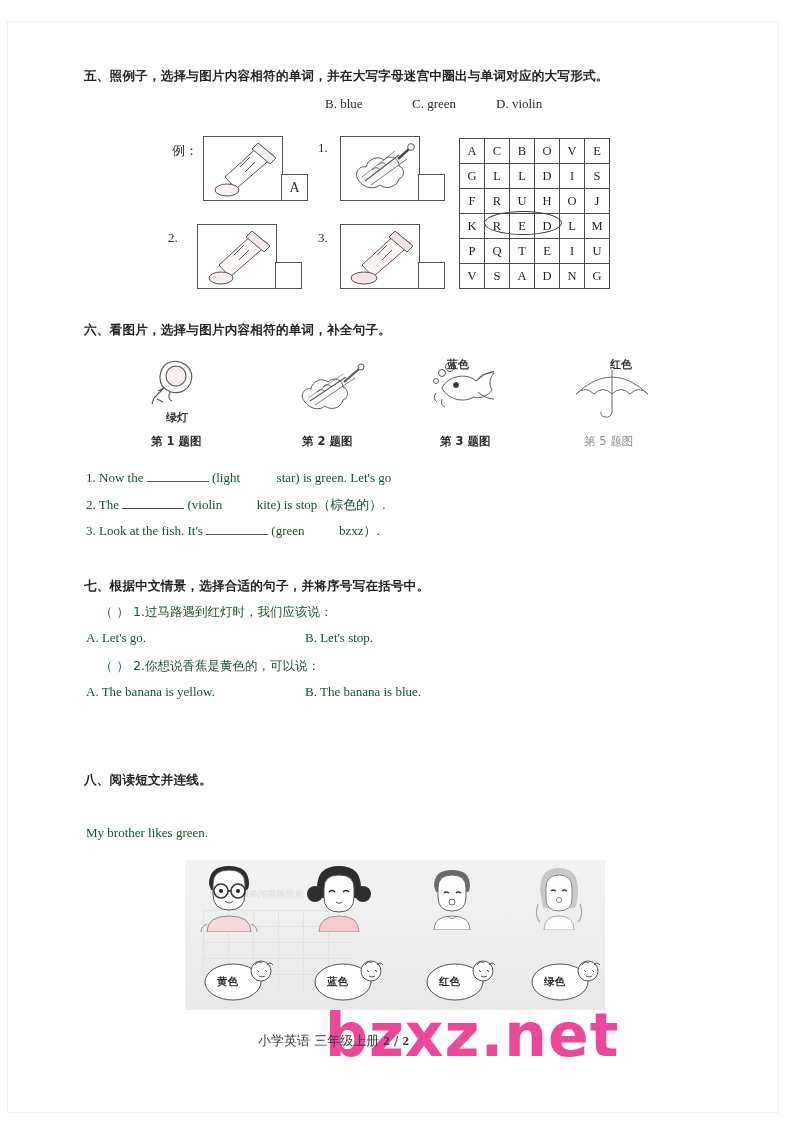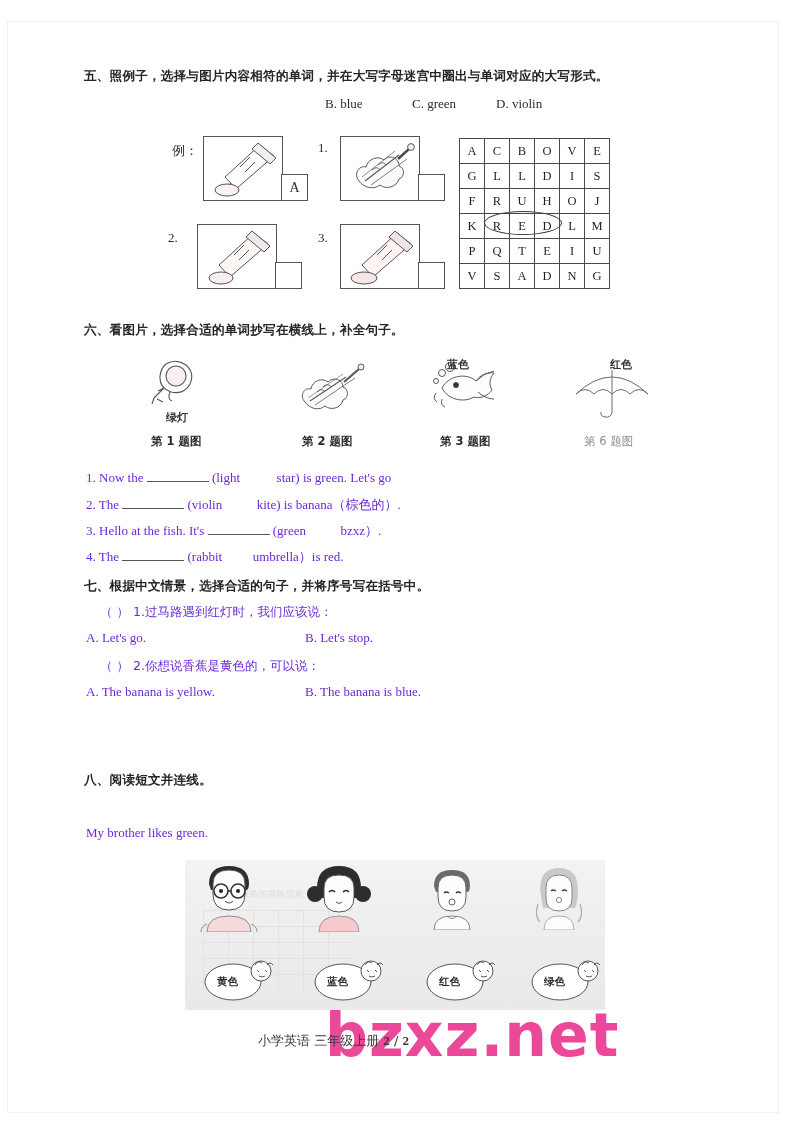--- a/index.html
+++ b/index.html
@@ -42,21 +42,21 @@
     font-weight: bold;
     font-size: 12.6px;
     letter-spacing: .2px;
     color: #252525;
     white-space: nowrap;
   }
   .txt {
     position: absolute;
     font-size: 13px;
     white-space: nowrap;
-    color: #6d28d9;
+    color: #14532d;
   }
 
   
   .opt { position: absolute; font-size: 13px; white-space: nowrap; }
   .picbox {
     position: absolute;
     border: 1px solid #555;
     background: #fff;
     overflow: hidden;
   }
@@ -305,21 +305,21 @@
       <div class="cell">U</div>
       <div class="cell">V</div>
       <div class="cell">S</div>
       <div class="cell">A</div>
       <div class="cell">D</div>
       <div class="cell">N</div>
       <div class="cell">G</div>
     </div>
   <div class="ellipse-mark" style="left:484px; top:211px; width:76px; height:22px;"></div>
 
-  <div class="sec-head" style="left:84px; top:322px;">六、看图片，选择合适的单词抄写在横线上，补全句子。</div>
+  <div class="sec-head" style="left:84px; top:322px;">六、看图片，选择与图片内容相符的单词，补全句子。</div>
 
   <div class="ill" style="left:150px; top:358px;">
     <svg width="62" height="50" viewBox="0 0 62 50">
       <g stroke="#555" stroke-width="1.1" fill="none">
         <path d="M16 6 q10 -6 20 1 q9 8 4 19 q-6 11 -19 8 q-12 -4 -11 -16 q1 -8 6 -12 z" fill="#fdfdfd"></path>
         <circle cx="26" cy="18" r="10" fill="#fbeff0"></circle>
         <path d="M14 30 L4 40 M14 30 L8 33 M7 41 L13 44 M4 40 L2 46"></path>
         <path d="M20 34 q-3 7 2 9"></path>
       </g>
     </svg>
@@ -363,57 +363,49 @@
       <g stroke="#6a6a6a" stroke-width="1" fill="none">
         <path d="M4 26 q36 -34 72 0"></path>
         <path d="M4 26 q9 -9 18 0 q9 -9 18 0 q9 -9 18 0 q9 -9 18 0"></path>
         <path d="M40 6 L40 44"></path>
         <path d="M40 44 q-1 6 -7 5 q-5 -1 -4 -5"></path>
         <path d="M40 6 L40 2"></path>
       </g>
     </svg>
   </div>
   <div class="ill-label" style="left:610px; top:357px;">红色</div>
-  <div class="ill-cap faded" style="left:584px; top:434px;">第 6 题图</div>
+  <div class="ill-cap faded" style="left:584px; top:434px;">第 5 题图</div>
 
   <div class="txt" style="left:86px; top:470px;">
     <span>1.</span>
     <span>Now the</span>
     <span class="blank" style="width:62px;"></span>
     <span>(light</span>
     <span style="display:inline-block;width:30px;"></span>
     <span>star) is green. Let's go</span>
   </div>
 
   <div class="txt" style="left:86px; top:496px;">
     <span>2.</span>
     <span>The</span>
     <span class="blank" style="width:62px;"></span>
     <span>(violin</span>
     <span style="display:inline-block;width:28px;"></span>
-    <span>kite) is banana（棕色的）.</span>
+    <span>kite) is stop（棕色的）.</span>
   </div>
 
   <div class="txt" style="left:86px; top:522px;">
     <span>3.</span>
-    <span>Hello at the fish. It's</span>
+    <span>Look at the fish. It's</span>
     <span class="blank" style="width:62px;"></span>
     <span>(green</span>
     <span style="display:inline-block;width:28px;"></span>
     <span>bzxz）.</span>
   </div>
 
-  <div class="txt" style="left:86px; top:548px;">
-    <span>4.</span>
-    <span>The</span>
-    <span class="blank" style="width:62px;"></span>
-    <span>(rabbit</span>
-    <span style="display:inline-block;width:24px;"></span>
-    <span>umbrella）is red.</span>
-  </div>
 
   <div class="sec-head" style="left:84px; top:578px;">七、根据中文情景，选择合适的句子，并将序号写在括号中。</div>
 
   <div class="txt cn" style="left:100px; top:604px; font-size:12.5px;">
     <span>（          ）</span>
     <span>1.过马路遇到红灯时，我们应该说：</span>
   </div>
   <div class="txt" style="left:86px; top:630px;">A. Let's go.</div>
   <div class="txt" style="left:305px; top:630px;">B. Let's stop.</div>
 

